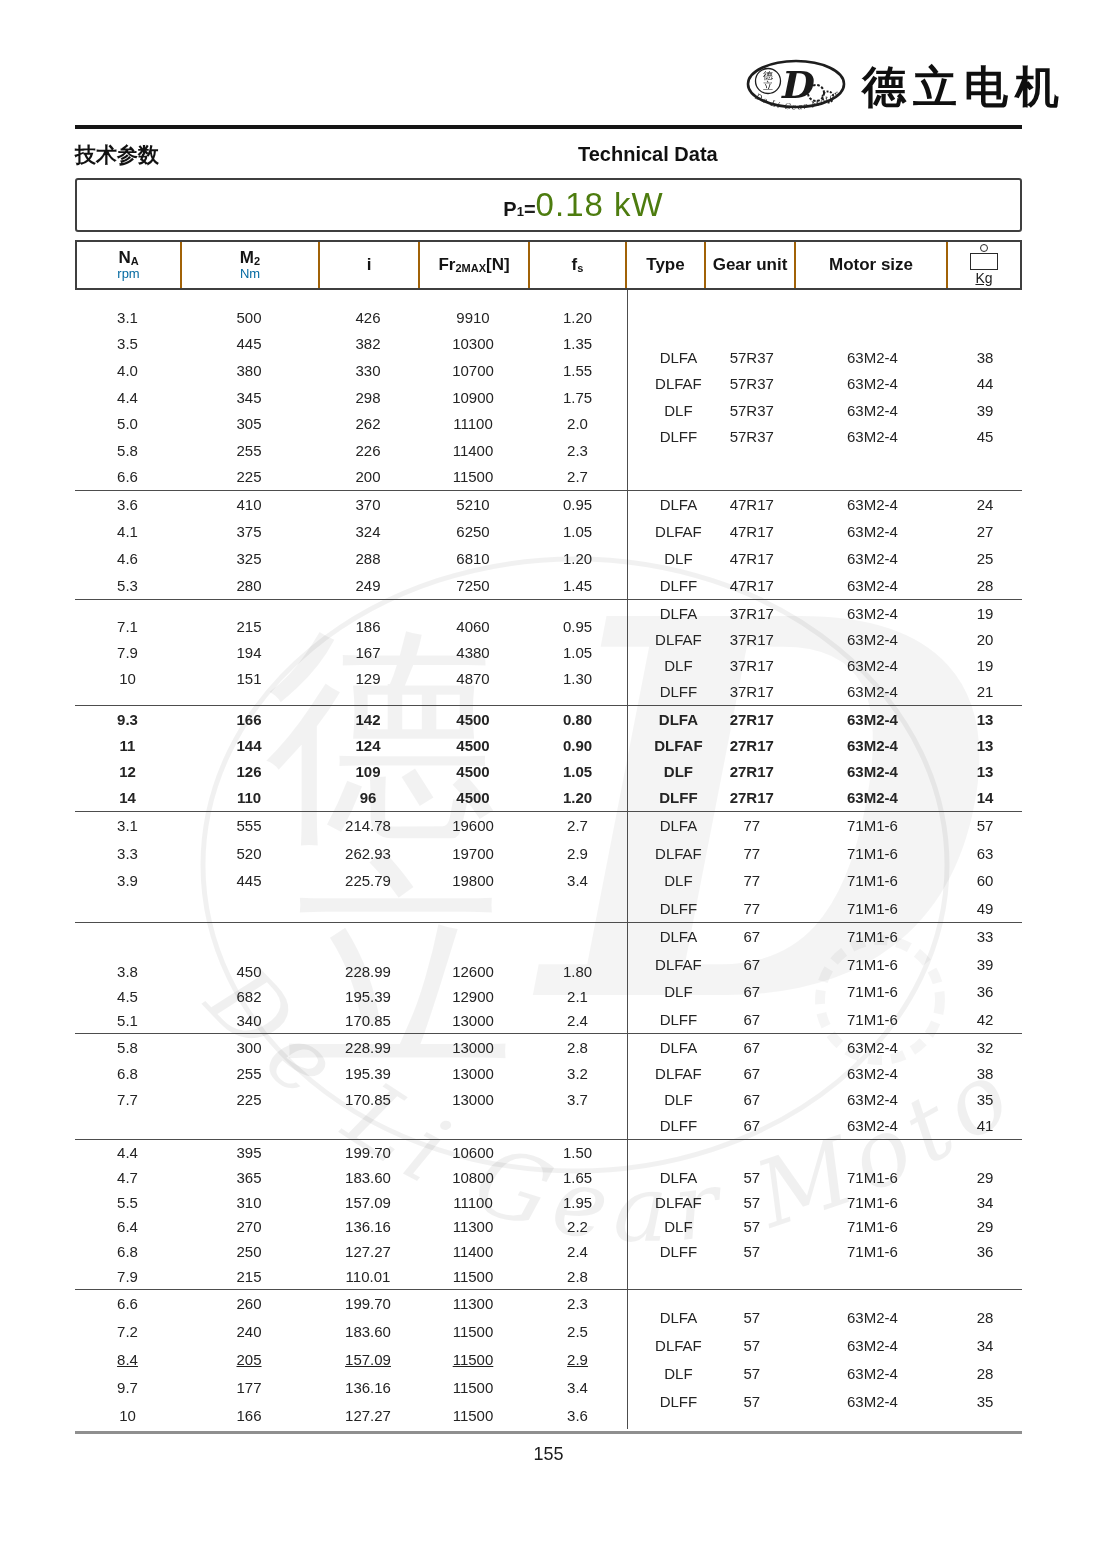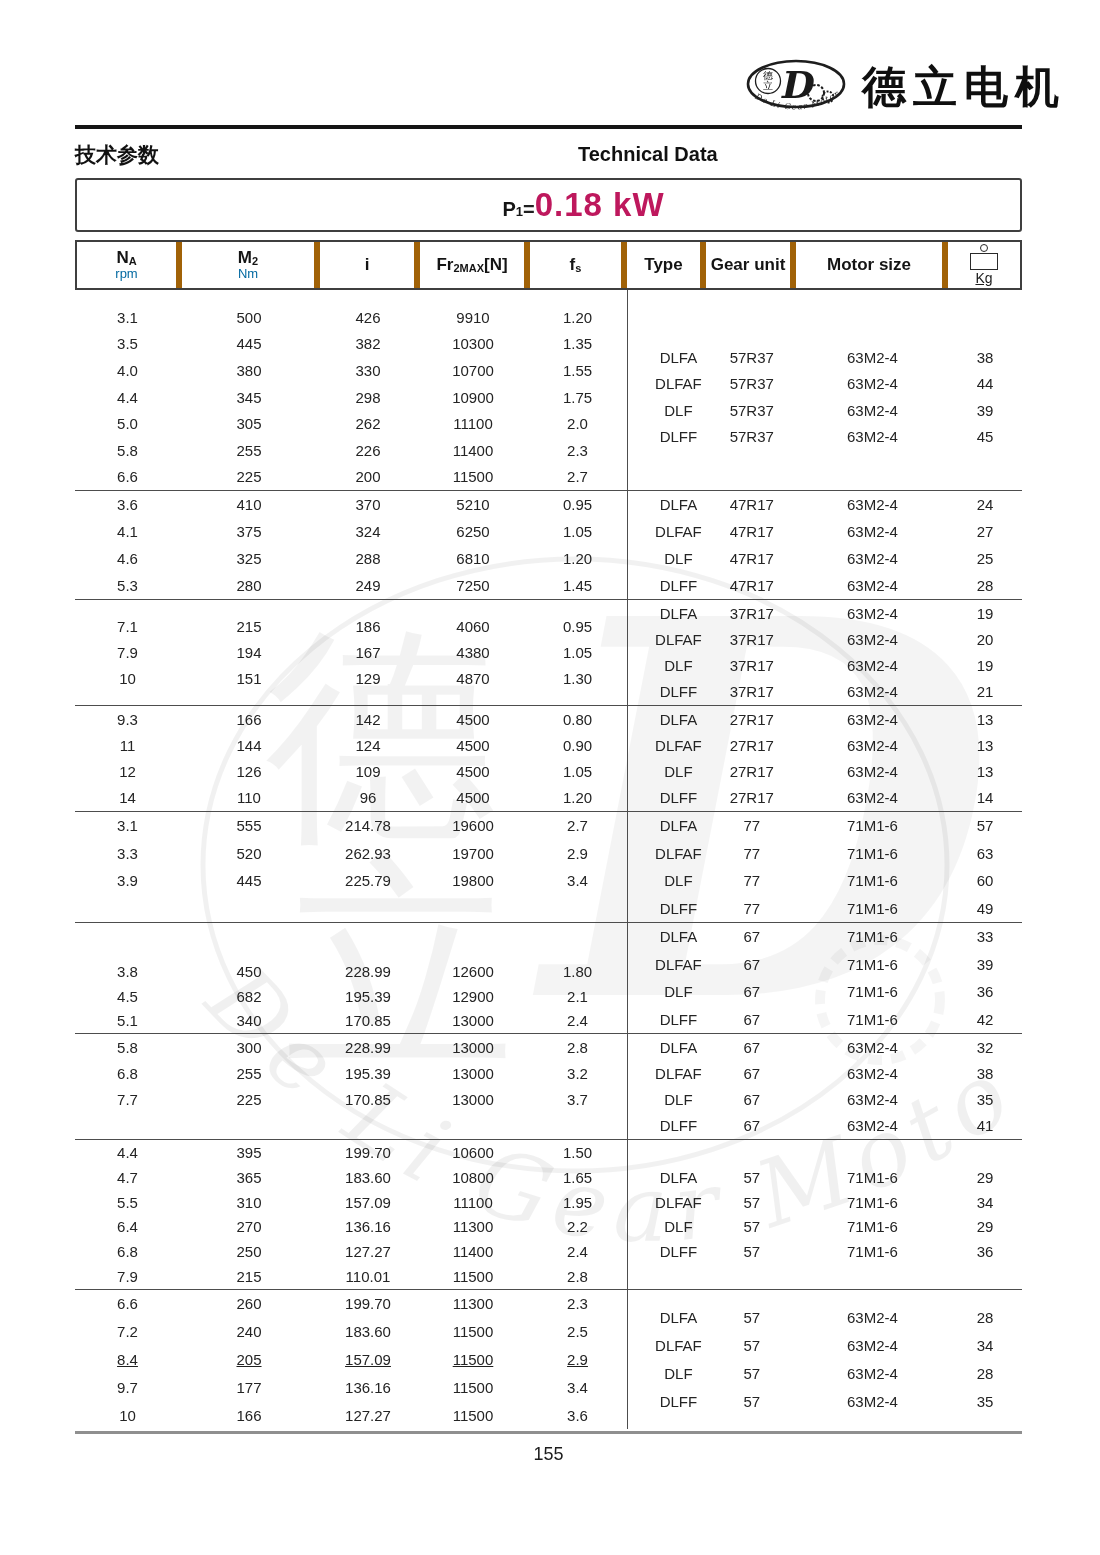--- a/index.html
+++ b/index.html
@@ -21,28 +21,28 @@
   .title-en{position:absolute;left:578px;top:143px;font-size:20px;font-weight:bold;color:#111;}
   
   .power-box{
     position:absolute;left:75px;top:178px;width:943px;height:50px;border:2px solid #3f3f3f;
     border-radius:3px;display:flex;align-items:center;justify-content:center;
   }
   .power{display:flex;align-items:baseline;transform:translateX(35px);}
   .p-small{font-size:20px;font-weight:bold;color:#151515;}
   .p-sub{font-size:13px;font-weight:bold;}
   .p-eq{font-size:20px;font-weight:bold;}
-  .p-value{font-size:33px;font-weight:bold;letter-spacing:1px;color:#be185d;}
+  .p-value{font-size:33px;font-weight:normal;letter-spacing:1px;color:#4d7c0f;}
   
   .thead{
     position:absolute;left:75px;top:240px;width:943px;height:46px;border:2px solid #3f3f3f;
     display:grid;grid-template-columns:105px 138px 100px 110px 97px 79px 90px 152px 72px;
   }
   .th{
-    border-right:6px solid #a16207;display:flex;flex-direction:column;align-items:center;
+    border-right:2px solid #a16207;display:flex;flex-direction:column;align-items:center;
     justify-content:center;line-height:1.08;
   }
   .th:last-child{border-right:none;text-decoration:underline;}
   .th-main{font-size:17px;font-weight:bold;color:#141414;white-space:nowrap;}
   .th-sub{font-size:11px;font-weight:bold;position:relative;top:2px;}
   .th-unit{font-size:13px;color:#0369a1;}
   .kg-icon{display:flex;flex-direction:column;align-items:center;margin-bottom:1px;}
   .kg-knob{width:6px;height:6px;border:1.3px solid #2a2a2a;border-radius:50%;margin-bottom:1px;}
   .kg-box{width:26px;height:15px;border:1.6px solid #2a2a2a;background:#fff;}
   .kg-label{font-size:14px;color:#1a1a1a;}
@@ -332,21 +332,21 @@
             <div class="td">19</div>
           </div>
           <div class="trow right-row" style="height: 26.25px;">
             <div class="td">DLFF</div>
             <div class="td">37R17</div>
             <div class="td">63M2-4</div>
             <div class="td">21</div>
           </div>
         </div>
       </div>
-      <div class="group" style="height: 105px;">
+      <div class="group" style="height: 105px; font-weight: bold;">
         <div class="half left-half" style="padding-top: 0px;">
           <div class="trow left-row" style="height: 26.25px;">
             <div class="td">9.3</div>
             <div class="td">166</div>
             <div class="td">142</div>
             <div class="td">4500</div>
             <div class="td">0.80</div>
           </div>
           <div class="trow left-row" style="height: 26.25px;">
             <div class="td">11</div>

